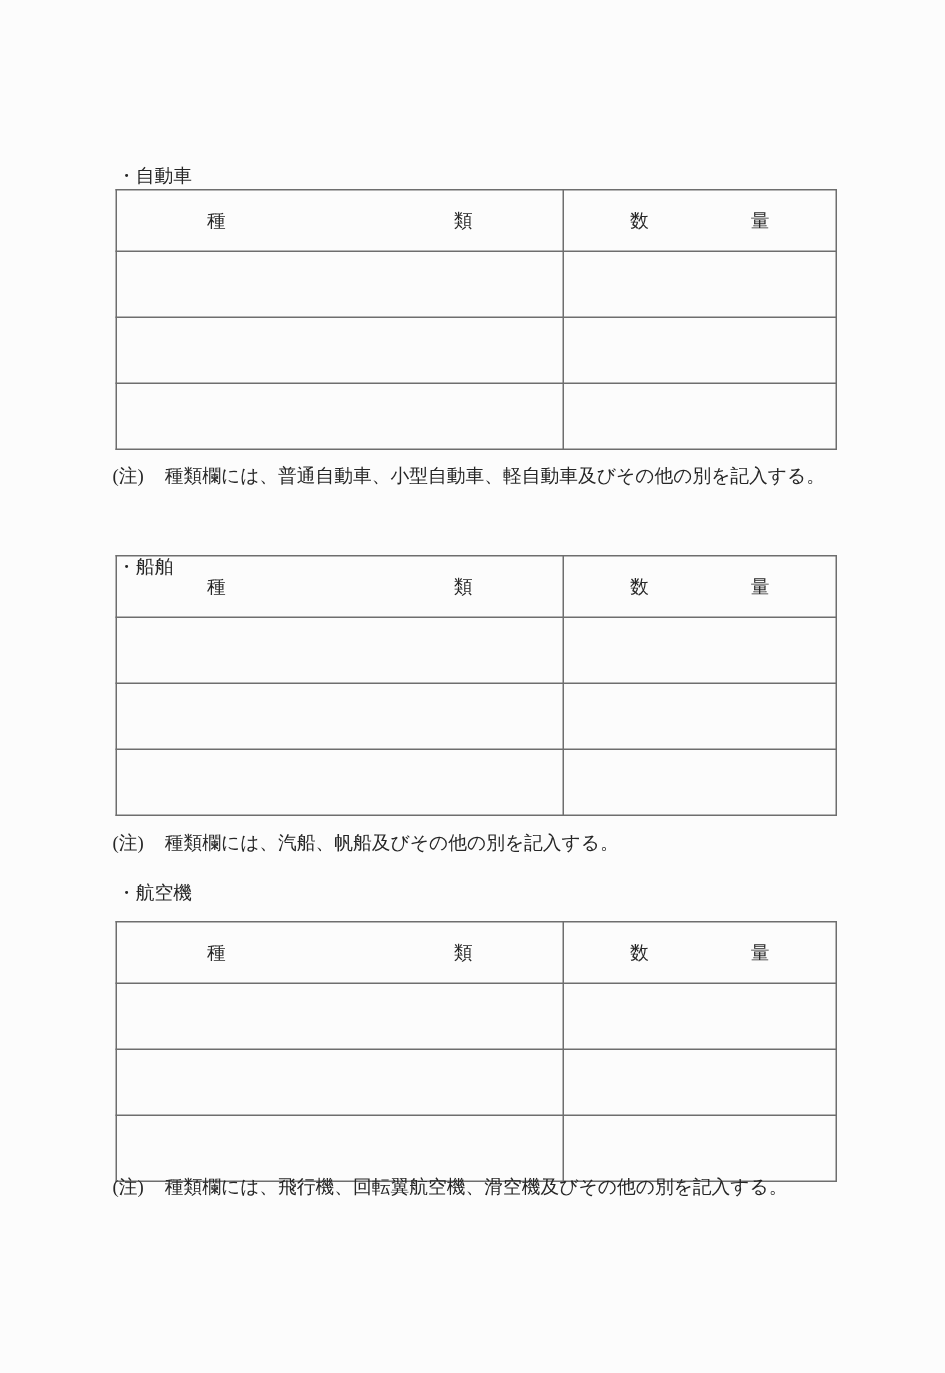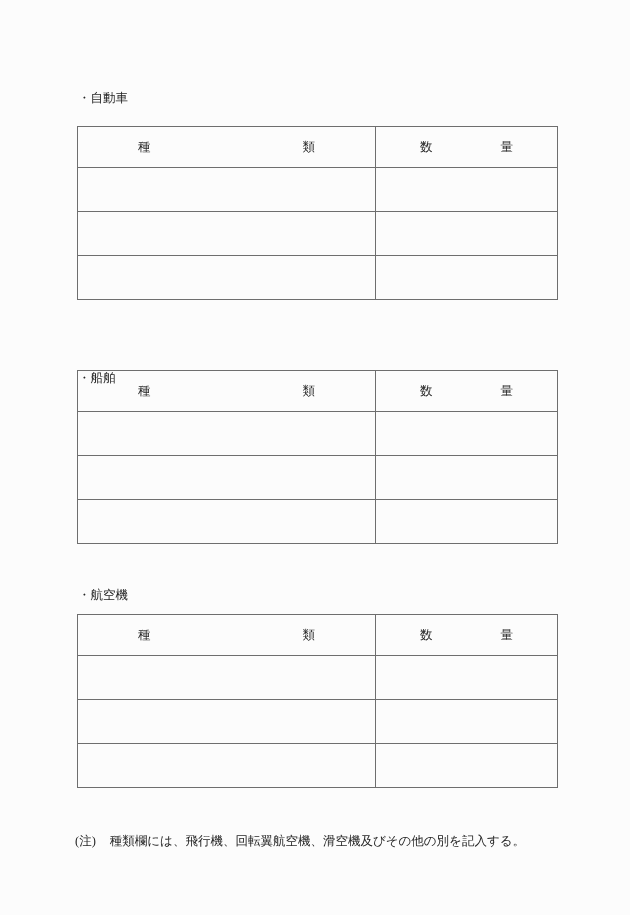--- a/index.html
+++ b/index.html
@@ -51,21 +51,21 @@
   }
   .spread.kind { padding: 0 60px; }
   .spread.qty  { padding: 0 44px; }
 </style>
 </head>
 <body>
 
 <div class="page">
 
 
-  <div class="abs bullet" style="top:91px">・自動車</div>
+  <div class="abs bullet" style="top:110px">・自動車</div>
 
   <table class="grid" style="top:126px">
     <colgroup>
         <col class="c1">
         <col class="c2">
       </colgroup>
     <thead>
       <tr class="hrow">
         <th>
           <div class="spread kind">
@@ -90,20 +90,23 @@
         <td></td>
         <td></td>
       </tr>
       <tr class="brow">
         <td></td>
         <td></td>
       </tr>
     </tbody>
   </table>
 
+  <div class="abs note" style="top:310px">
+    <span class="note-label">(注)</span><span class="note-text">種類欄には、普通自動車、小型自動車、軽自動車及びその他の別を記入する。</span>
+  </div>
 
   <div class="abs bullet" style="top:371px">・船舶</div>
 
   <table class="grid" style="top:370px">
     <colgroup>
         <col class="c1">
         <col class="c2">
       </colgroup>
     <thead>
       <tr class="hrow">
@@ -130,20 +133,23 @@
         <td></td>
         <td></td>
       </tr>
       <tr class="brow">
         <td></td>
         <td></td>
       </tr>
     </tbody>
   </table>
 
+  <div class="abs note" style="top:555px">
+    <span class="note-label">(注)</span><span class="note-text">種類欄には、汽船、帆船及びその他の別を記入する。</span>
+  </div>
 
   <div class="abs bullet" style="top:588px">・航空機</div>
 
   <table class="grid" style="top:614px">
     <colgroup>
         <col class="c1">
         <col class="c2">
       </colgroup>
     <thead>
       <tr class="hrow">
@@ -170,17 +176,17 @@
         <td></td>
         <td></td>
       </tr>
       <tr class="brow">
         <td></td>
         <td></td>
       </tr>
     </tbody>
   </table>
 
-  <div class="abs note" style="top:834px">
+  <div class="abs note" style="top:784px">
     <span class="note-label">(注)</span><span class="note-text">種類欄には、飛行機、回転翼航空機、滑空機及びその他の別を記入する。</span>
   </div>
 
 </div>
 
 </body></html>

